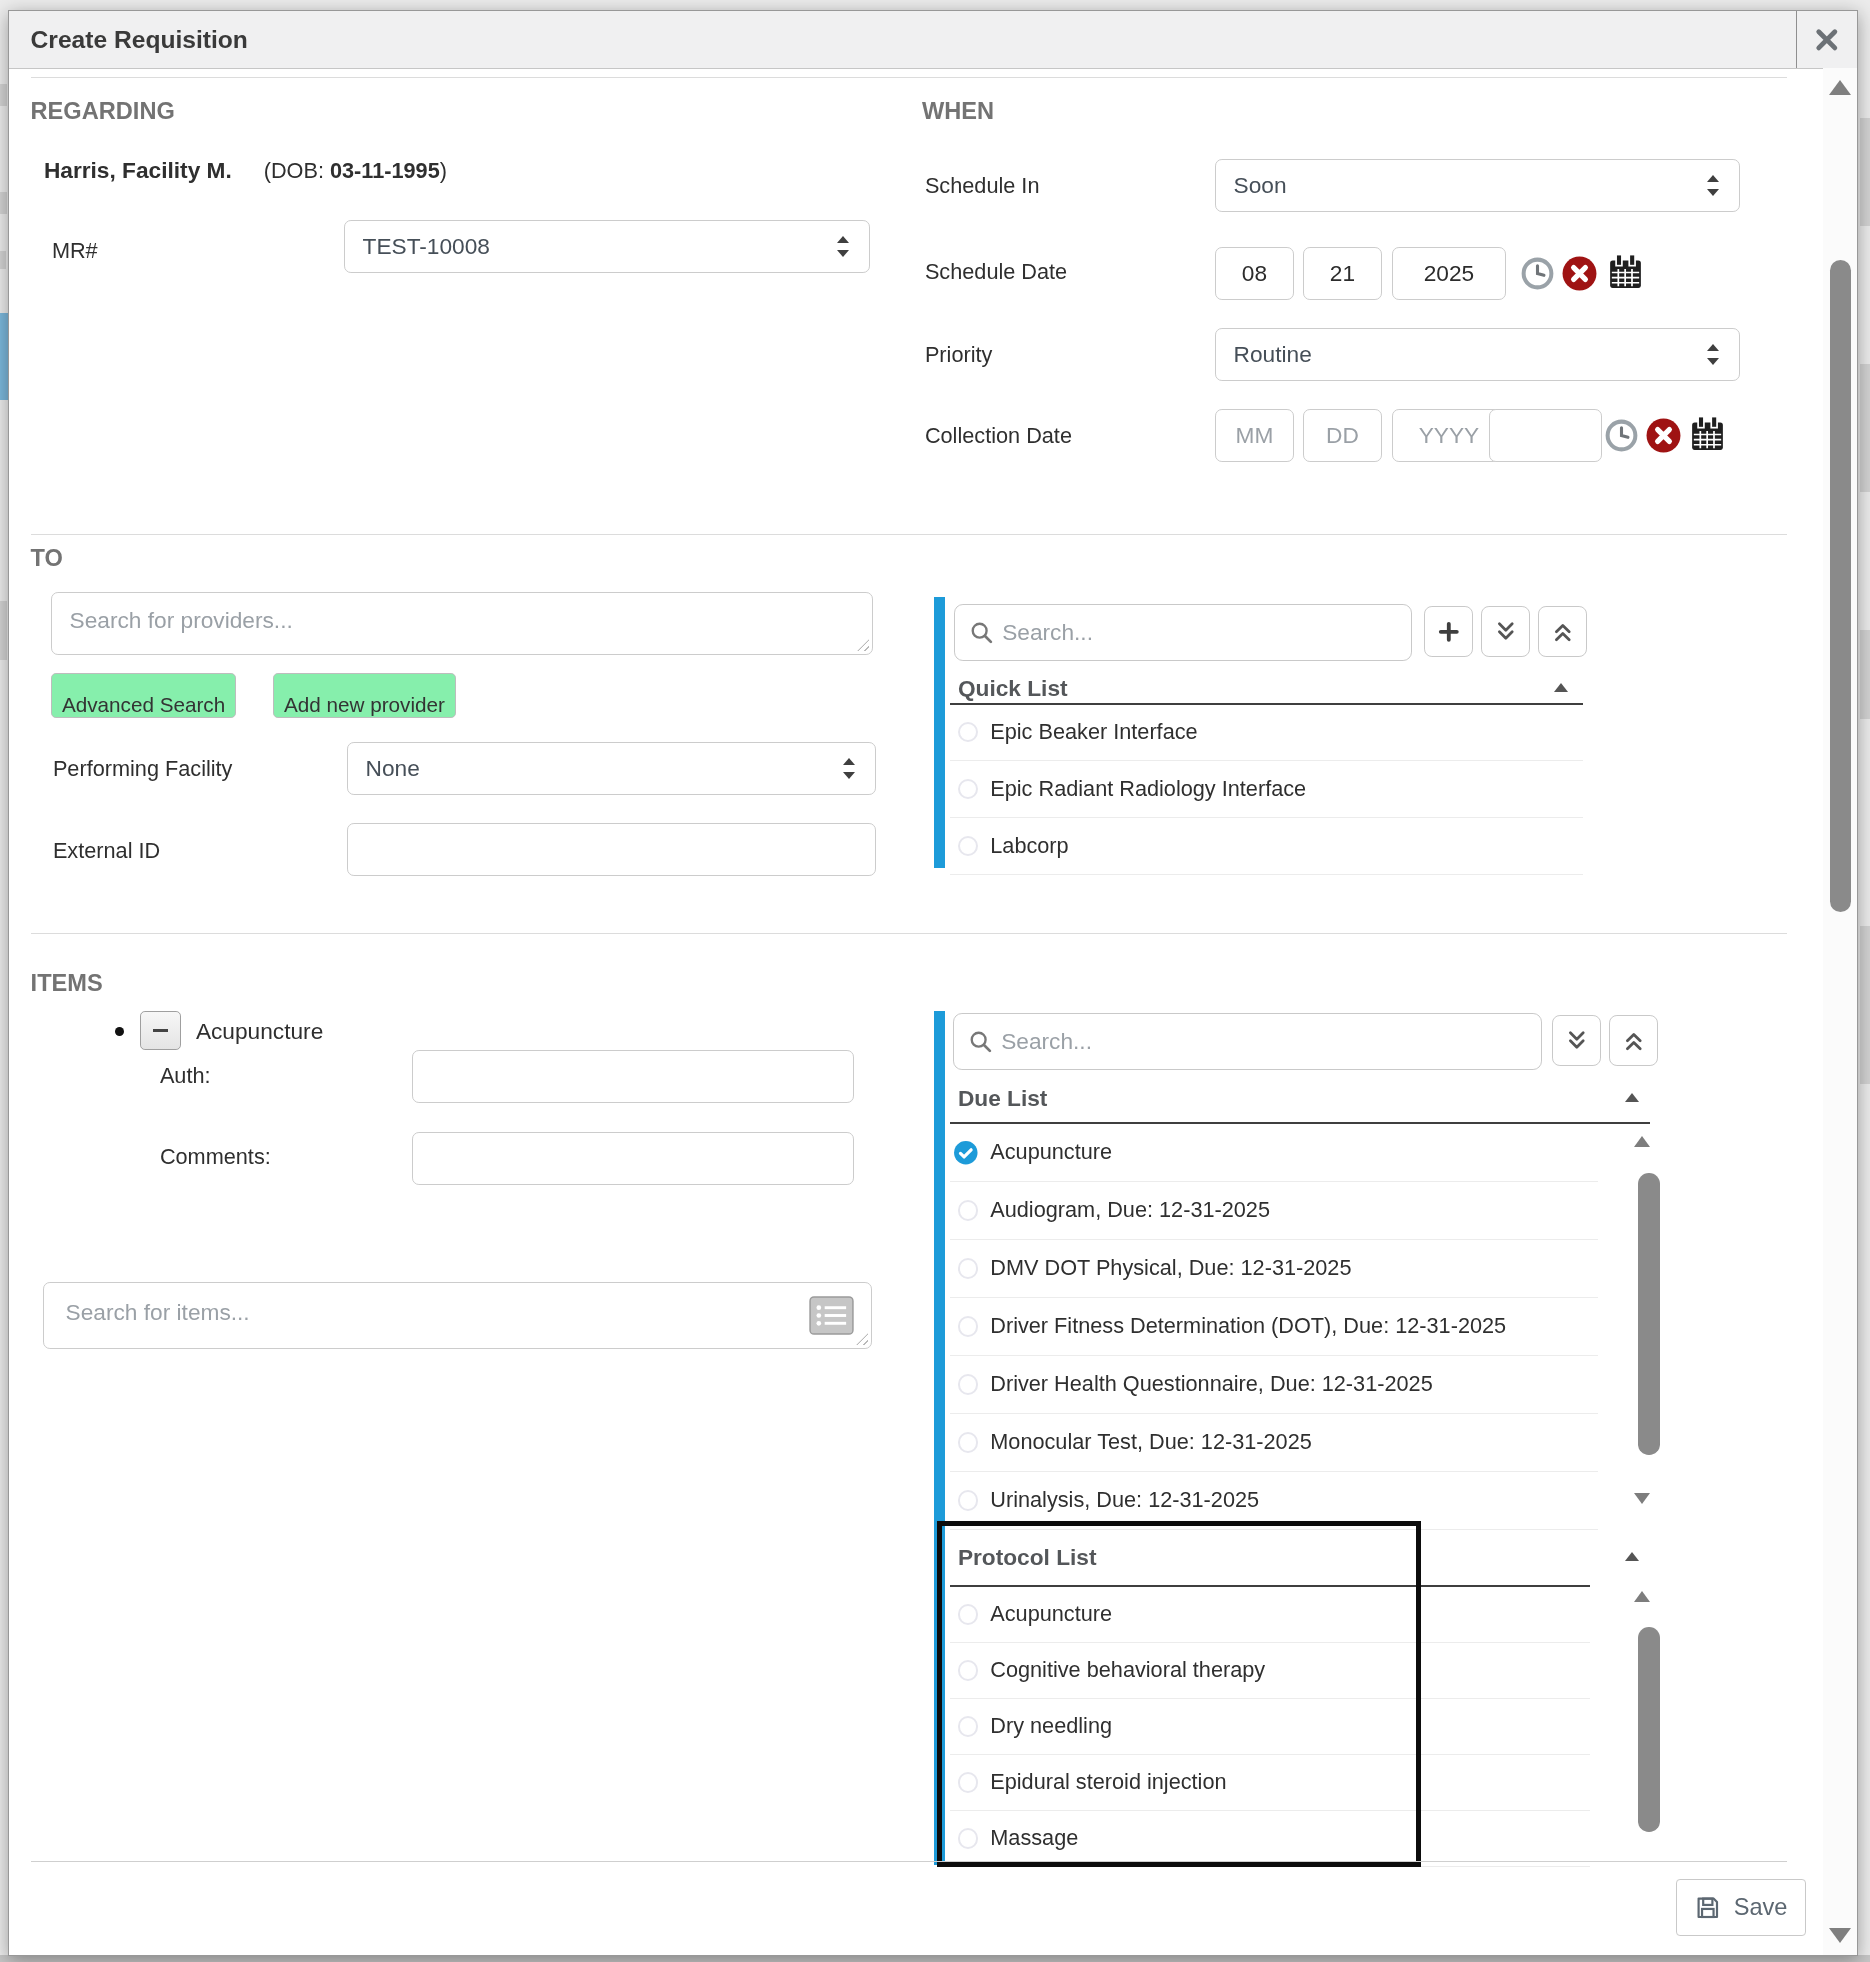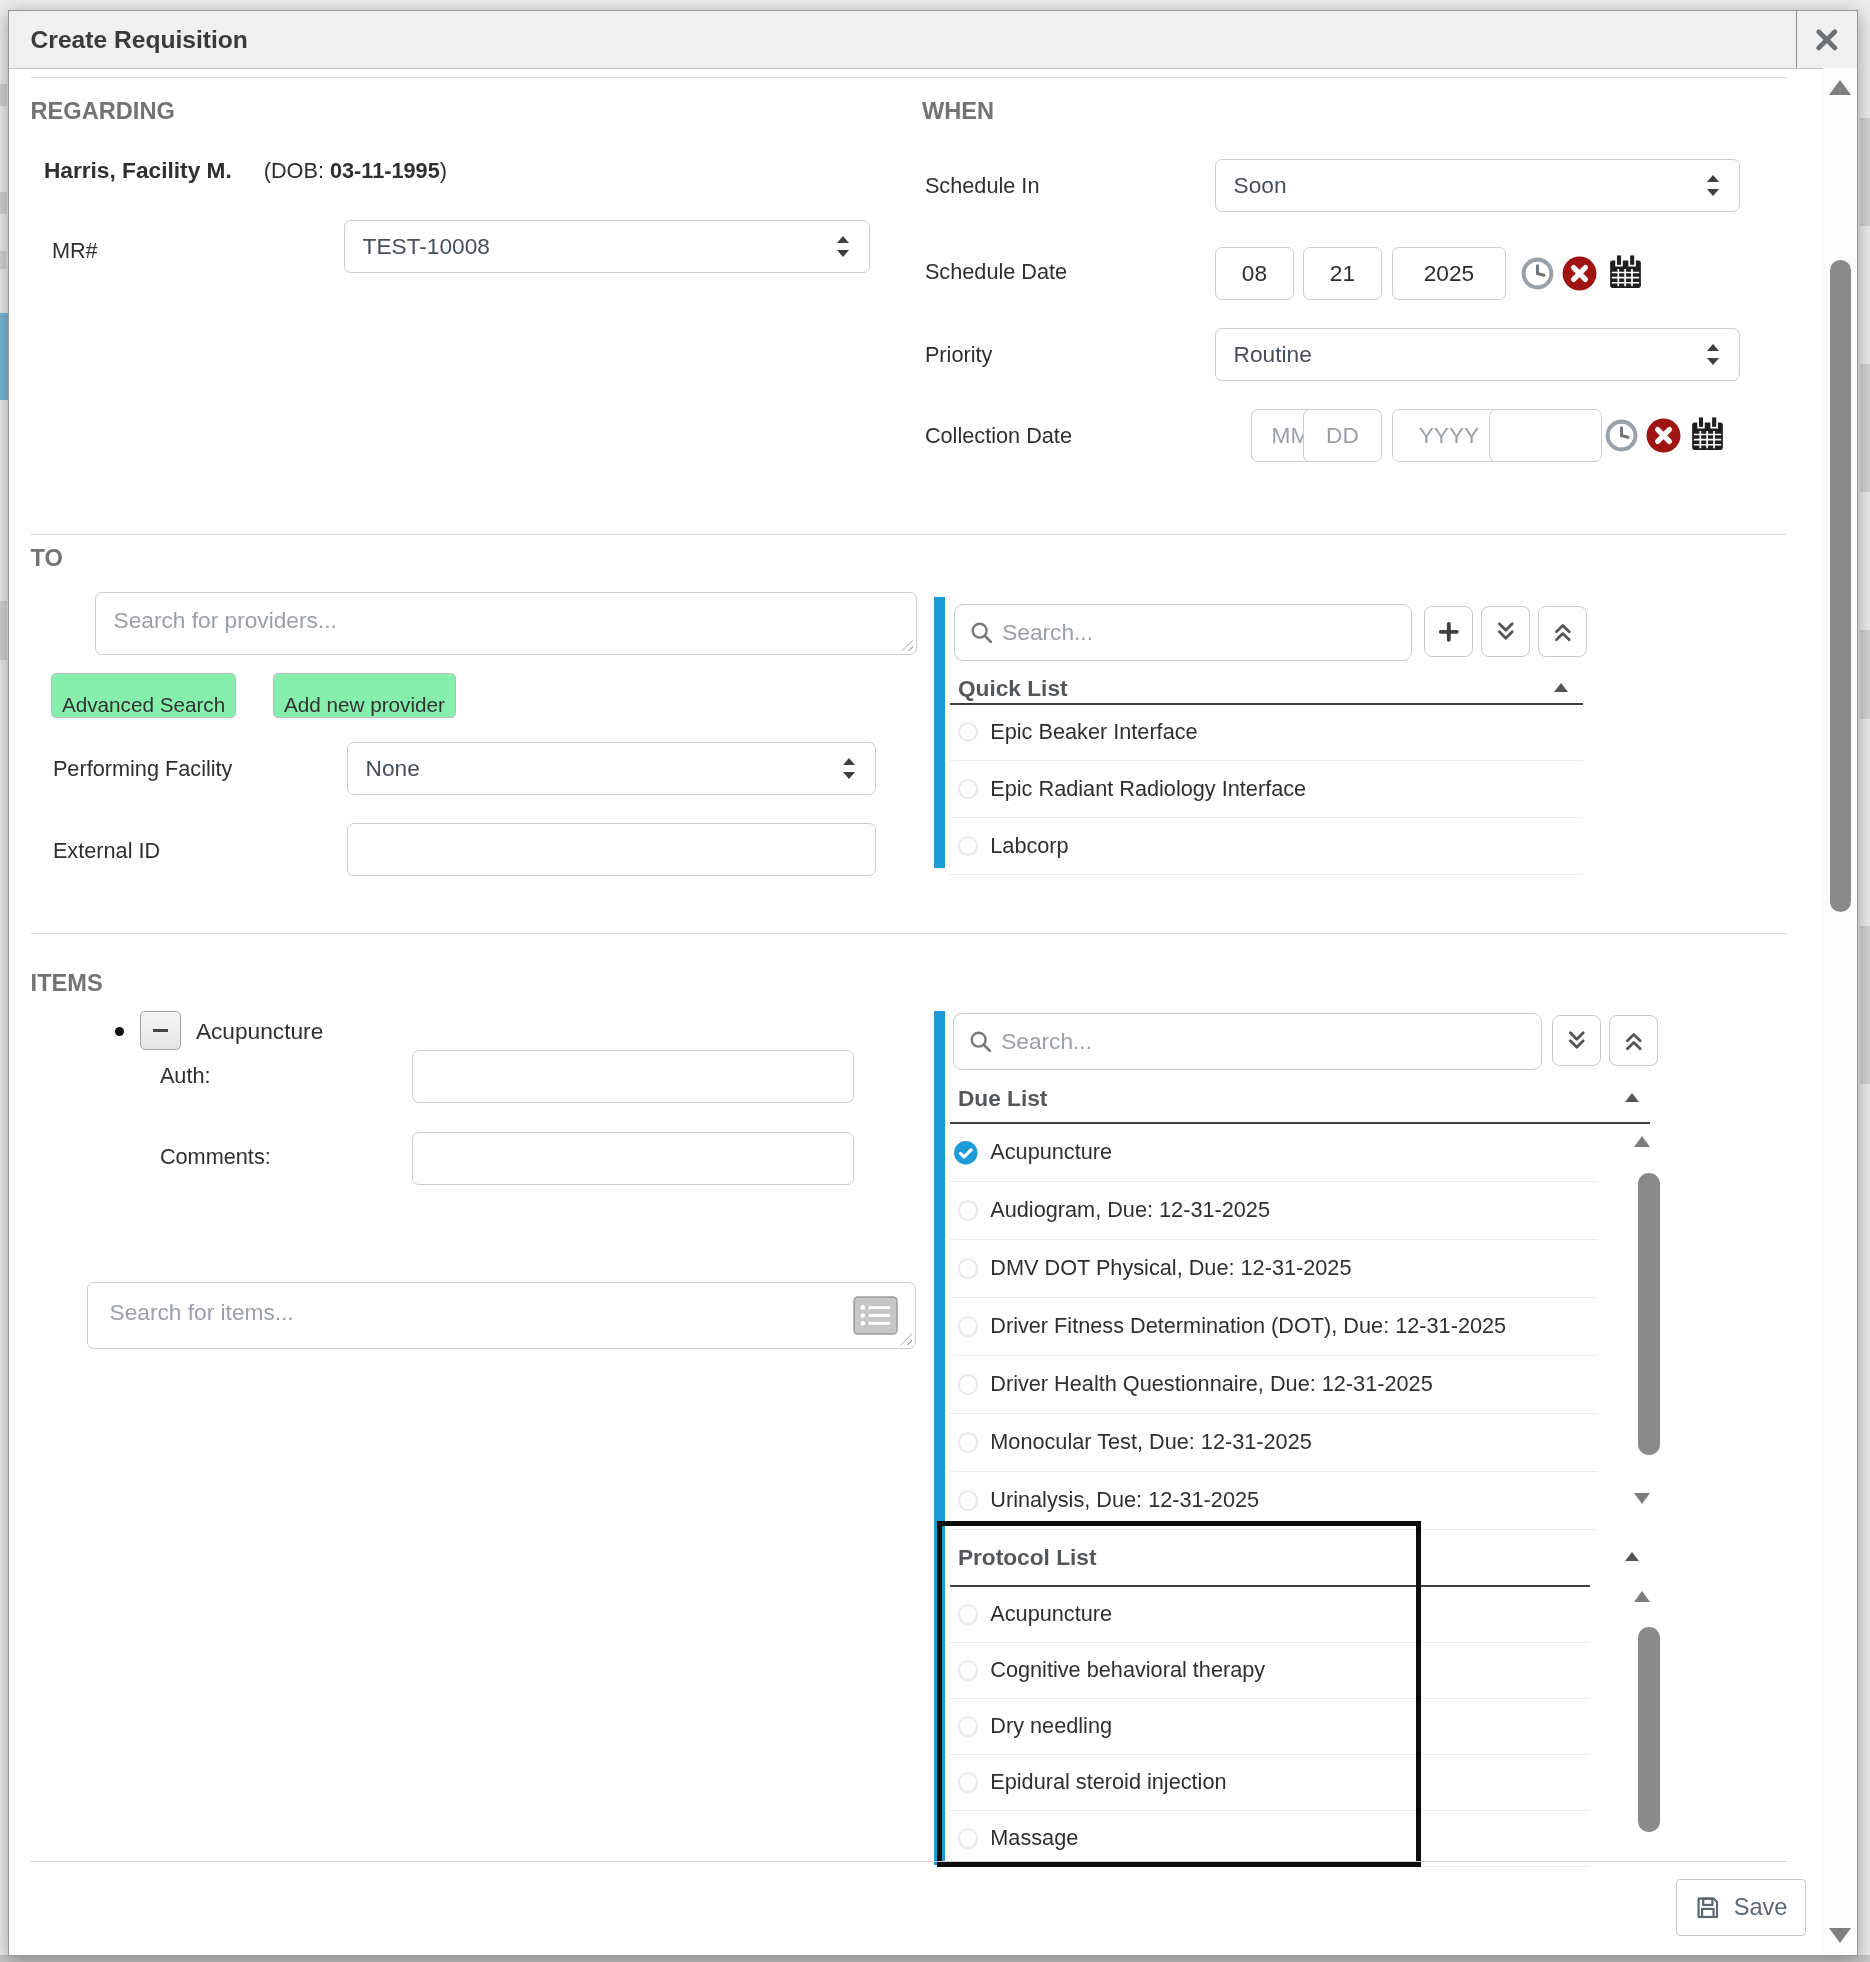--- a/index.html
+++ b/index.html
@@ -41,21 +41,21 @@
   .ldark{position:absolute;height:2px;background:#3f3f3f;}
   .rows{position:absolute;}
   .lrow{display:flex;align-items:center;border-bottom:1px solid #ececec;padding-left:7.9px;gap:11.8px;cursor:pointer;}
   .ltxt{font-size:21.7px;color:#2f2f2f;}
   .rcir{width:16.7px;height:16.7px;border:2px solid #e7e7ee;border-radius:50%;flex:0 0 auto;}
   .chk{width:25.6px;height:25.6px;flex:0 0 auto;margin-left:-4.9px;}
   .tri-up{width:0;height:0;border-left:8.9px solid transparent;border-right:8.9px solid transparent;border-bottom:11.8px solid #7d7d7d;position:absolute;cursor:pointer;}
   .tri-dn{width:0;height:0;border-left:8.9px solid transparent;border-right:8.9px solid transparent;border-top:11.8px solid #7d7d7d;position:absolute;cursor:pointer;}
   .coll{width:0;height:0;border-left:7.9px solid transparent;border-right:7.9px solid transparent;border-bottom:9.9px solid #555;position:absolute;cursor:pointer;}
   .thumb{position:absolute;width:21.7px;background:#8a8a8a;border-radius:10.8px;cursor:pointer;}
-  .resizable{position:relative;margin-left:44px;}
+  .resizable{position:relative;}
   .rz{position:absolute;right:3.9px;bottom:3.9px;width:11.8px;height:11.8px;
       background:repeating-linear-gradient(135deg,transparent 0 3px,#b9b9b9 3px 4.9px);
       clip-path:polygon(100% 0,100% 100%,0 100%);}
   
   .minusbtn{position:absolute;width:41px;height:39px;border:1px solid #9f9f9f;border-radius:4.9px;
             background:linear-gradient(#f7f7f7,#e4e4e4);display:flex;align-items:center;justify-content:center;cursor:pointer;box-sizing:border-box;}
   .minusbar{width:14.8px;height:3px;background:#444;}
   .bullet{position:absolute;width:8.9px;height:8.9px;border-radius:50%;background:#111;}
   #blackbox{position:absolute;left:928px;top:1510px;width:484px;height:346px;border:5.9px solid #0c0c0c;box-sizing:border-box;pointer-events:none;}
   
@@ -133,21 +133,21 @@
       <path d="M4 12h16M4 15h16M4 18h16M7.8 10v10M11.8 10v10M15.8 10v10" stroke="#fff" stroke-width="1"></path>
     </svg>
 
     <div class="lbl" style="left:916px;top:331px;">Priority</div>
     <div class="box sel" style="left:1206px;top:317px;width:525px;height:53px;">
       <span class="stxt">Routine</span>
       <span class="sarr"></span>
     </div>
 
     <div class="lbl" style="left:916px;top:412px;">Collection Date</div>
-    <input class="dinp" style="left: 1206px; top: 398px; width: 79px; margin-left: 36px;" placeholder="MM">
+    <input class="dinp" style="left: 1206px; top: 398px; width: 79px;" placeholder="MM">
     <input class="dinp" style="left: 1294px; top: 398px; width: 79px;" placeholder="DD">
     <input class="dinp" style="left: 1383px; top: 398px; width: 114px;" placeholder="YYYY">
     <input class="dinp" style="left: 1480px; top: 398px; width: 113px;">
     <svg class="abs" style="left:1594px;top:406px;" width="37" height="37" viewBox="0 0 24 24">
       <circle cx="12" cy="12" r="9" fill="none" stroke="#9aa2a8" stroke-width="2.6"></circle>
       <path d="M12 7v5l4.2 1.2" fill="none" stroke="#6f7478" stroke-width="2" stroke-linecap="round"></path>
     </svg>
     <svg class="abs" style="left:1636px;top:406px;" width="37" height="37" viewBox="0 0 24 24">
       <circle cx="12" cy="12" r="11" fill="#9f1313"></circle>
       <path d="M8.2 8.2L15.8 15.8M15.8 8.2L8.2 15.8" stroke="#fff" stroke-width="3.4" stroke-linecap="round"></path>

